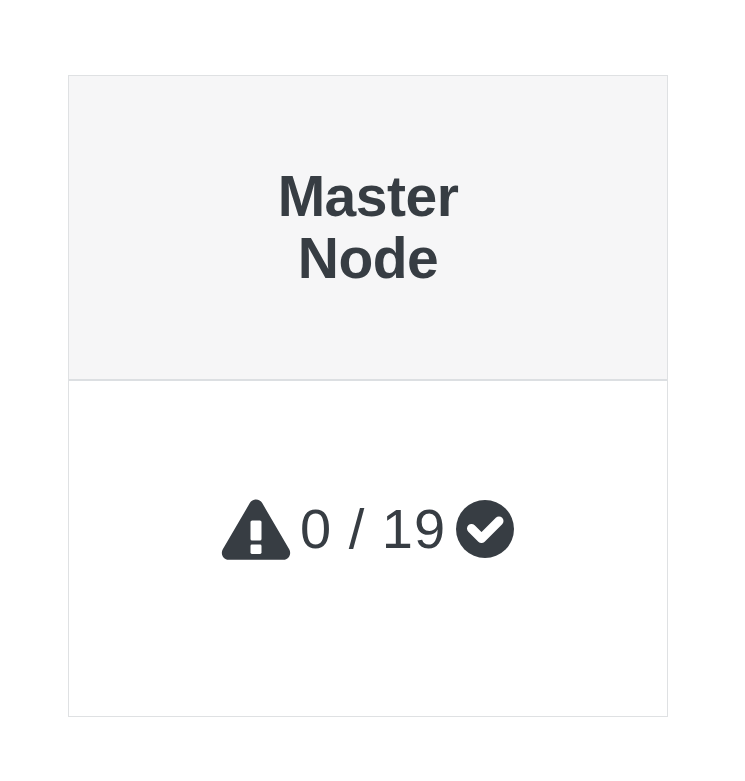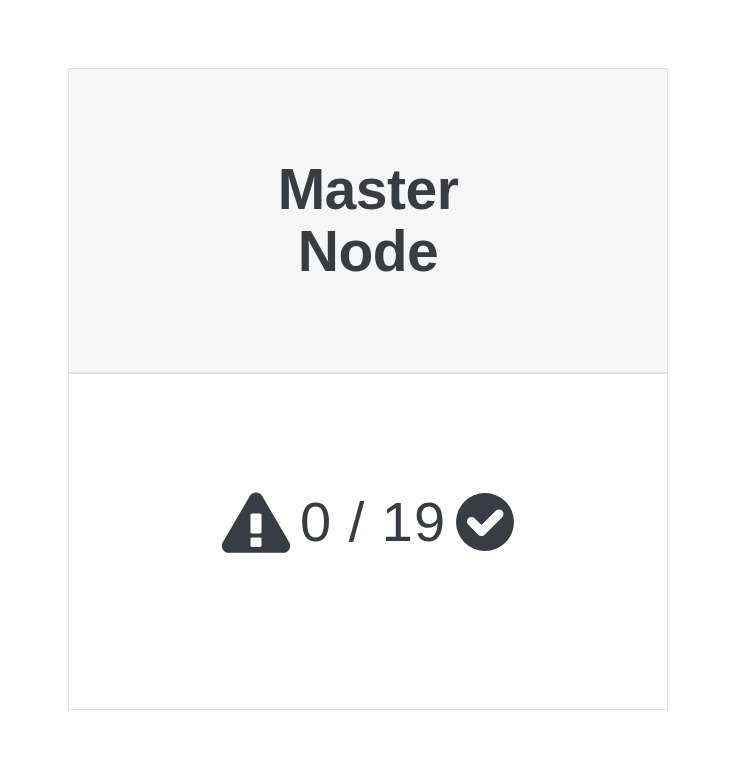--- a/index.html
+++ b/index.html
@@ -18,21 +18,21 @@
   .page {
     position: relative;
     width: 745px;
     height: 781px;
   }
 
   
   .node-card {
     position: absolute;
     left: 68px;
-    top: 68px;
+    top: 75px;
     width: 600px;
     height: 642px;
     box-sizing: border-box;
     border: 1px solid #dfe1e3;
     background: #ffffff;
     display: flex;
     flex-direction: column;
   }
 
   

